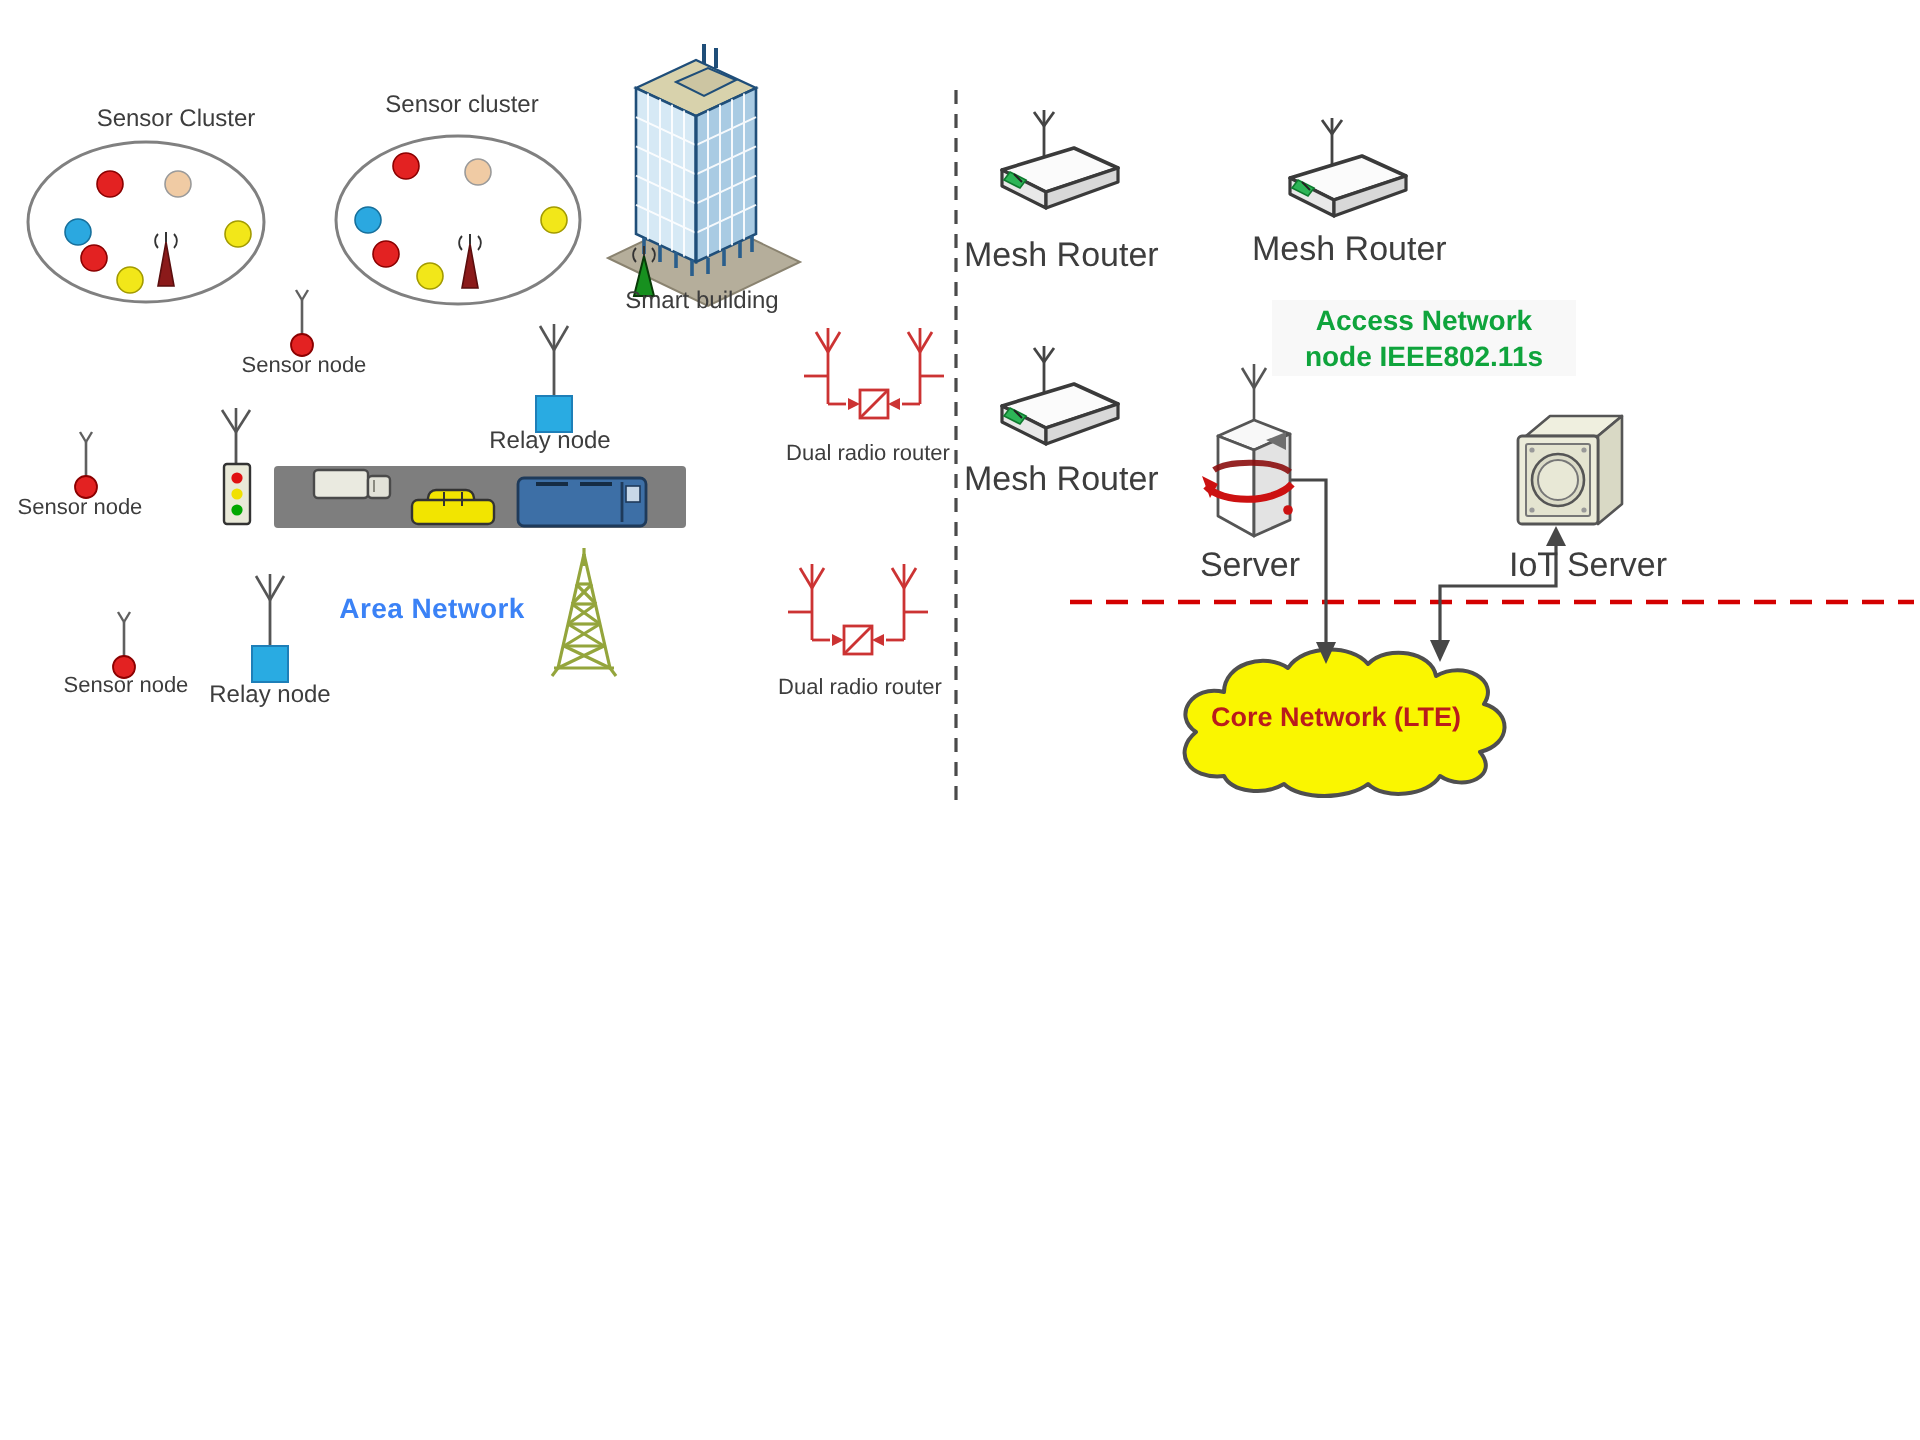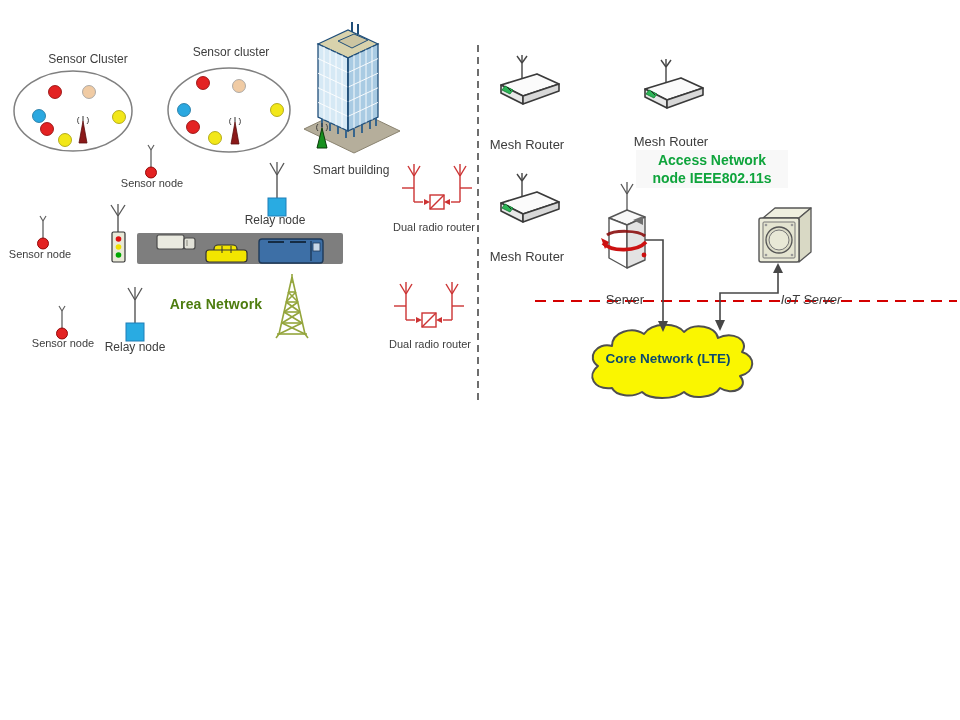--- a/index.html
+++ b/index.html
@@ -1,25 +1,25 @@
 <!DOCTYPE html>
 <html><head>
 <meta charset="utf-8">
 <style>
   html,body{margin:0;padding:0;background:#fff;}
   .stage{position:relative;width:960px;height:720px;background:#ffffff;overflow:hidden;
          font-family:"Liberation Sans", sans-serif;}
   .abs{position:absolute;}
   .lbl{position:absolute;text-align:center;color:#3D3D3D;font-size:12px;line-height:1.12;white-space:nowrap;}
   .lbl.small{font-size:11px;}
-  .lbl.mid{font-size:13px;margin-top:20px;}
-  .lbl.red-bold{font-size:14px;font-weight:bold;color:#4d7c0f;letter-spacing:.2px;}
+  .lbl.mid{font-size:17px;}
+  .lbl.red-bold{font-size:14px;font-weight:bold;color:#3b82f6;letter-spacing:.2px;}
   .lbl.green-bold{font-size:14px;font-weight:bold;color:#0FA43C;background:rgba(242,242,242,.55);
                   padding:1px 2px;line-height:1.3;}
-  .lbl.cloud-text{font-size:13.5px;font-weight:bold;color:#0c4a6e;}
+  .lbl.cloud-text{font-size:13.5px;font-weight:bold;color:#b91c1c;}
   svg{display:block;}
 </style>
 </head>
 <body>
 
 <div class="stage">
 
   <svg class="abs" style="left:582px;top:320px;" width="178" height="80" viewBox="0 0 178 80">
     <path d="M 30,68 C 12,70 4,56 16,46 C 4,38 14,22 30,26 C 30,12 50,6 62,14
              C 70,2 94,2 102,12 C 112,2 134,6 136,18 C 150,10 168,20 160,32
@@ -322,32 +322,32 @@
       <circle cx="37" cy="49" r="1.3" fill="#999"></circle>
   </svg>
 
   <div class="lbl" style="left:30px;top:53px;width:116px;">Sensor Cluster</div>
   <div class="lbl" style="left:173px;top:46px;width:116px;">Sensor cluster</div>
   <div class="lbl small" style="left:112px;top:177px;width:80px;">Sensor node</div>
   <div class="lbl small" style="left:0px;top:248px;width:80px;">Sensor node</div>
   <div class="lbl small" style="left:23px;top:337px;width:80px;">Sensor node</div>
   <div class="lbl" style="left:235px;top:214px;width:80px;">Relay node</div>
   <div class="lbl" style="left:95px;top:341px;width:80px;">Relay node</div>
-  <div class="lbl" style="left:303px;top:164px;width:96px;">Smart building</div>
+  <div class="lbl" style="left:303px;top:144px;width:96px;">Smart building</div>
   <div class="lbl red-bold" style="left:164px;top:297px;width:104px;">Area Network</div>
   <div class="lbl small" style="left:391px;top:221px;width:86px;">Dual radio router</div>
   <div class="lbl small" style="left:387px;top:338px;width:86px;">Dual radio router</div>
 
   <div class="lbl mid" style="left:482px;top:118px;width:90px;">Mesh Router</div>
   <div class="lbl mid" style="left:626px;top:115px;width:90px;">Mesh Router</div>
   <div class="lbl mid" style="left:482px;top:230px;width:90px;">Mesh Router</div>
 
   <div class="lbl green-bold" style="left:636px;top:150px;width:148px;">
     <span>Access Network</span><br>
     <span>node IEEE802.11s</span>
   </div>
 
   <div class="lbl mid" style="left:589px;top:273px;width:72px;">Server</div>
-  <div class="lbl mid" style="left:769px;top:273px;width:84px;font-style:italic;">IoT Server</div>
+  <div class="lbl mid" style="left:752px;top:273px;width:84px;">IoT Server</div>
 
   <div class="lbl cloud-text" style="left:589px;top:351px;width:158px;">Core Network (LTE)</div>
 
 </div>
 
 </body></html>

